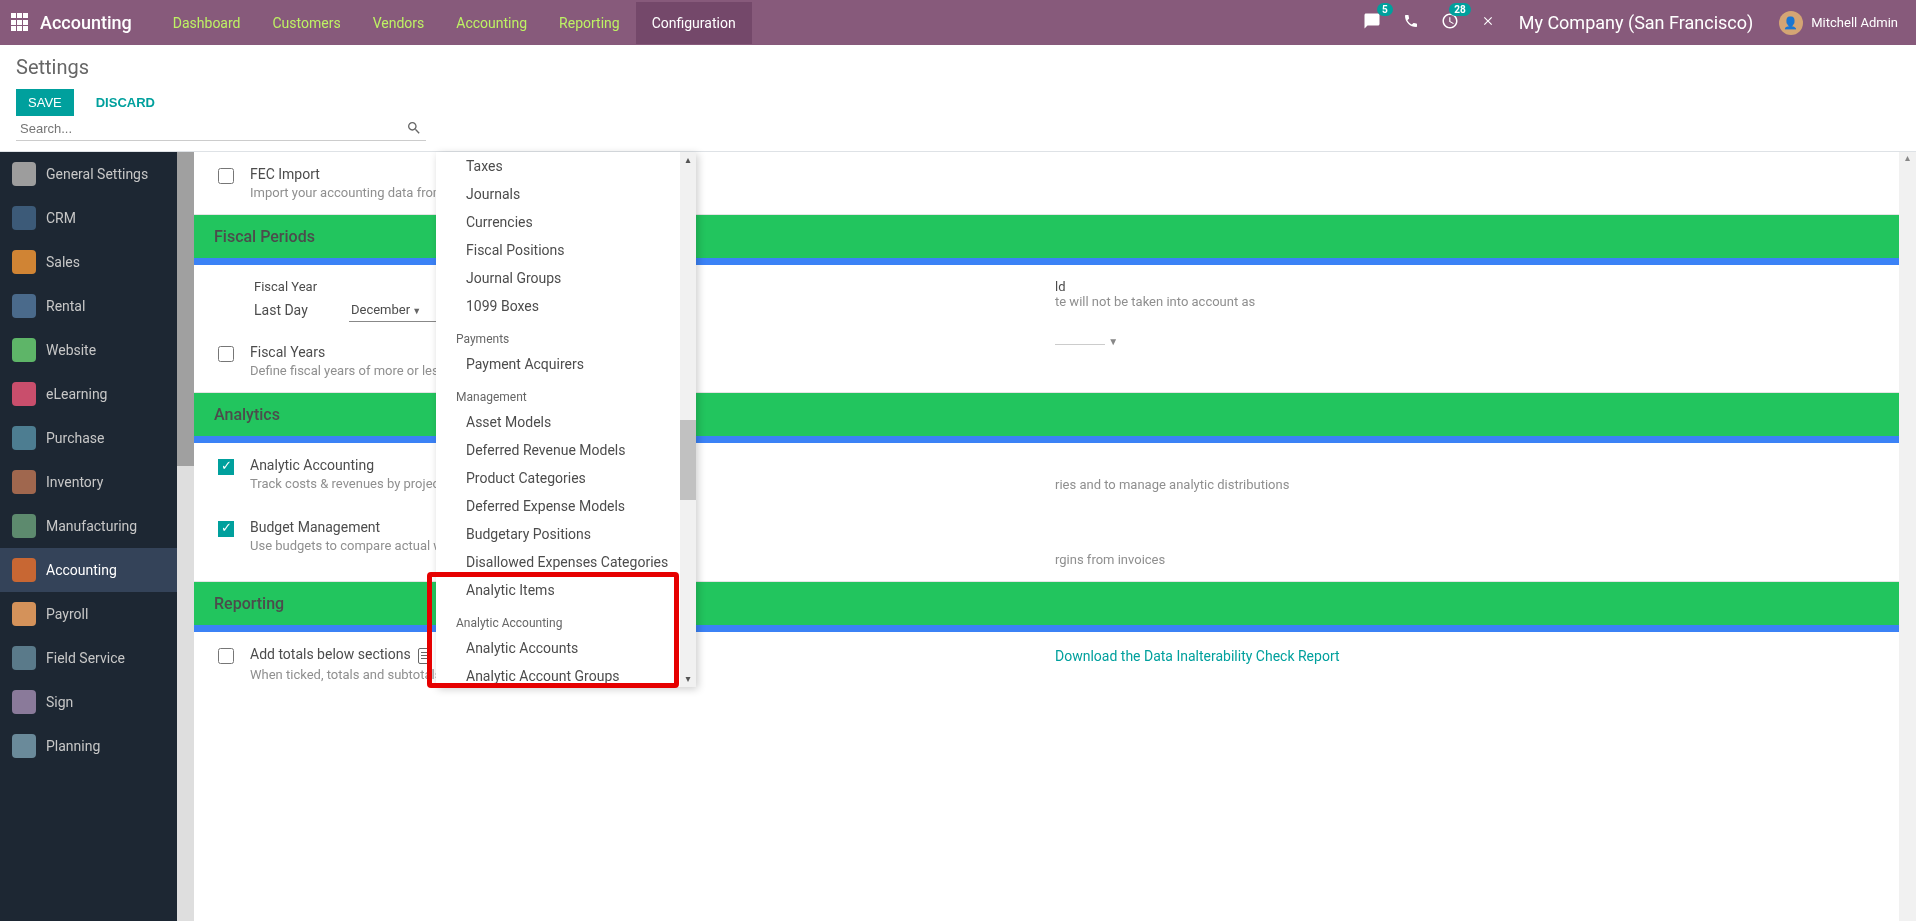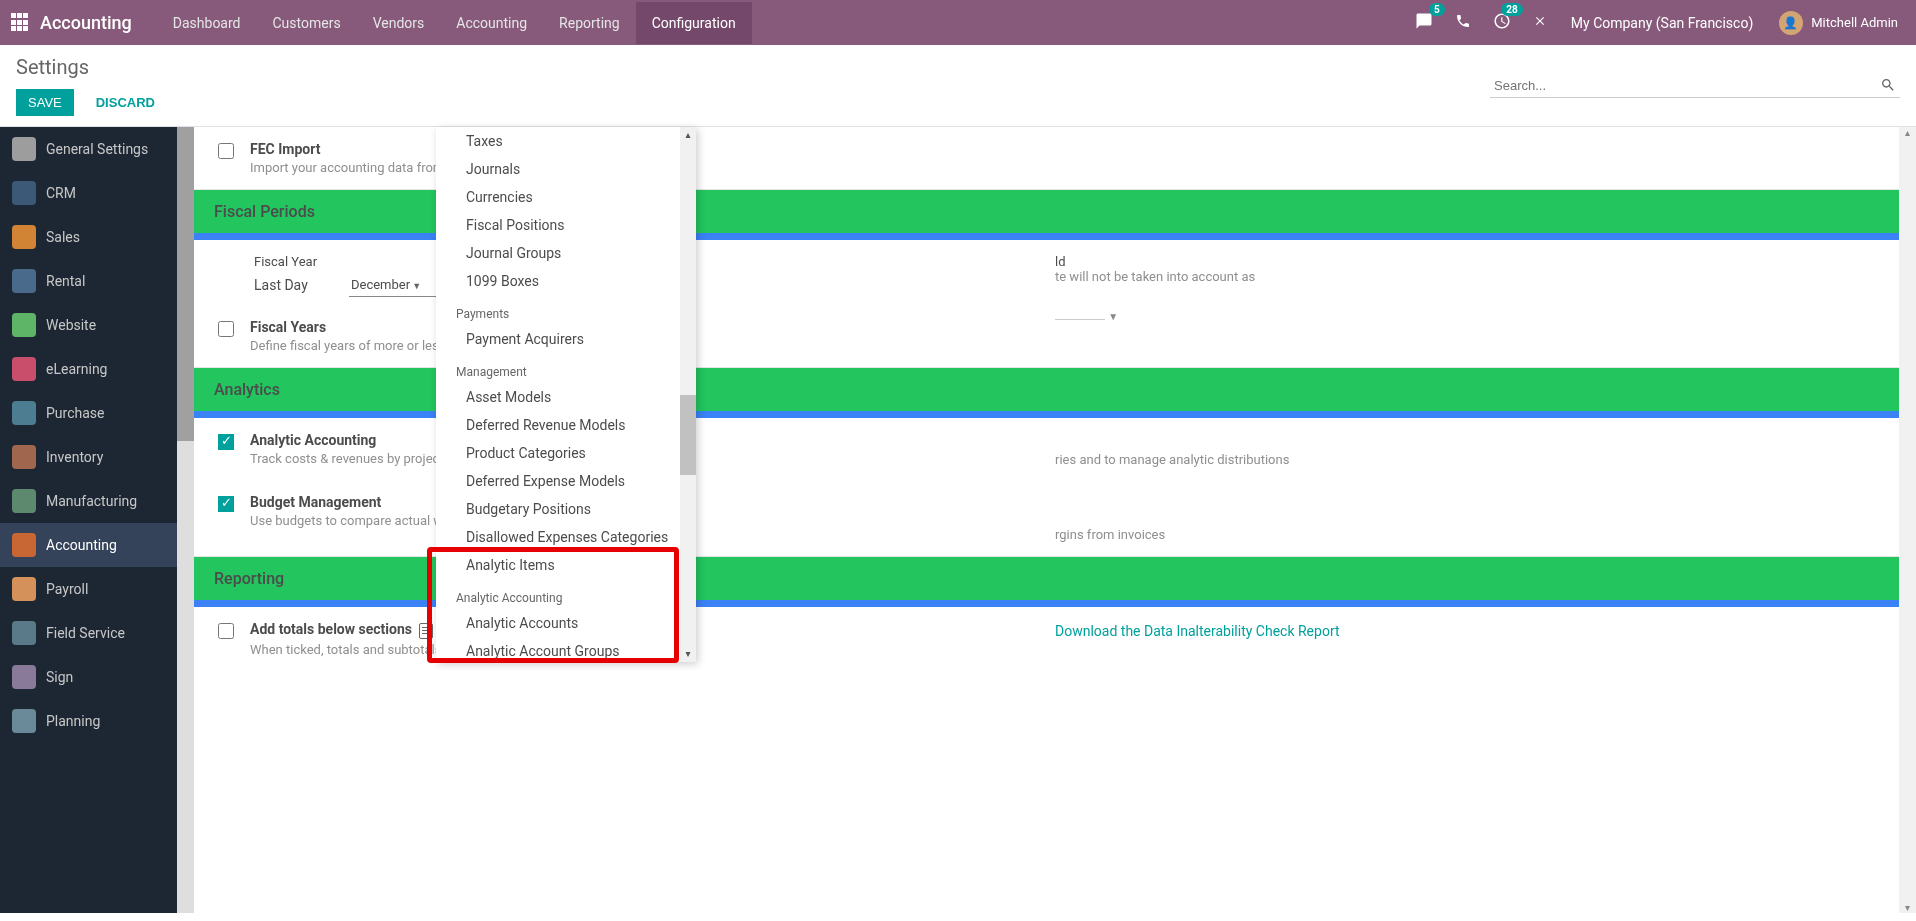--- a/index.html
+++ b/index.html
@@ -4,33 +4,33 @@
 <style>
 * { box-sizing: border-box; margin: 0; padding: 0; }
 body { font-family: -apple-system, BlinkMacSystemFont, "Segoe UI", Roboto, "Helvetica Neue", Arial, sans-serif; font-size: 13px; color: #4c4c4c; background: #fff; overflow: hidden; }
 
 
 .topnav { background: #875a7b; color: #fff; height: 45px; display: flex; align-items: center; padding: 0 10px; }
 .topnav .apps-icon { width: 20px; height: 20px; margin-right: 10px; display: flex; flex-wrap: wrap; cursor: pointer; }
 .topnav .apps-icon span { width: 5px; height: 5px; background: #fff; margin: 0.5px; }
 .topnav .brand { font-size: 18px; font-weight: 500; margin-right: 25px; }
 .topnav .menu { display: flex; }
-.topnav .menu-item { padding: 13px 16px; cursor: pointer; font-size: 14px; color: #e5e5e5; }
+.topnav .menu-item { padding: 13px 16px; cursor: pointer; font-size: 14px; color: #bef264; }
 .topnav .menu-item.active { background: #74486a; color: #fff; }
 .topnav .spacer { flex: 1; }
 .topnav .right { display: flex; align-items: center; gap: 10px; }
 .topnav .icon-btn { position: relative; padding: 6px; cursor: pointer; }
 .topnav .badge { position: absolute; top: -3px; right: -6px; background: #00a09d; color: #fff; border-radius: 8px; font-size: 10px; padding: 1px 5px; font-weight: bold; }
-.topnav .company { font-size: 14px; cursor: pointer; padding: 0 8px; }
+.topnav .company { font-size: 18px; cursor: pointer; padding: 0 8px; }
 .topnav .user { display: flex; align-items: center; gap: 8px; cursor: pointer; padding: 0 8px; }
 .topnav .avatar { width: 24px; height: 24px; border-radius: 50%; background: #d4a574; display: flex; align-items: center; justify-content: center; font-size: 12px; }
 .topnav svg { fill: #fff; }
 
 
-.control-panel { display: flex; justify-content: space-between; align-items: center; padding: 10px 16px; border-bottom: 1px solid #dee2e6; }
+.control-panel { display: flex; justify-content: space-between; align-items: flex-start; padding: 10px 16px; border-bottom: 1px solid #dee2e6; flex-direction: column; }
 .control-panel h2 { font-size: 20px; font-weight: 400; margin-bottom: 10px; color: #666; }
 .control-panel .buttons { display: flex; gap: 10px; }
 .btn-save { background: #00a09d; color: #fff; border: none; padding: 6px 12px; font-weight: 500; cursor: pointer; font-size: 13px; }
 .btn-discard { background: none; color: #00a09d; border: none; padding: 6px 12px; cursor: pointer; font-size: 13px; font-weight: bold; }
 .control-panel .search-box { display: flex; align-items: center; border-bottom: 1px solid #ccc; padding: 4px; width: 410px; }
 .control-panel .search-box input { border: none; outline: none; flex: 1; font-size: 13px; background: transparent; }
 
 
 .main { display: flex; height: calc(100vh - 135px); position: relative; }
 .sidebar { width: 177px; background: #1d2733; color: #c7c7c7; overflow-y: auto; }
@@ -46,21 +46,21 @@
 .sidebar-scroll::before { content: ''; position: absolute; top: 0; width: 100%; height: 40%; background: #a0a0a0; }
 
 
 .content { flex: 1; overflow-y: auto; background: #fff; position: relative; }
 .setting-block { padding: 14px 0 14px 24px; display: flex; align-items: flex-start; gap: 12px; }
 .setting-block .cbcol { width: 20px; padding-top: 2px; }
 .setting-block input[type="checkbox"] { width: 16px; height: 16px; cursor: pointer; }
 .setting-block .cb-checked { width: 16px; height: 16px; background: #00a09d; border: 1px solid #00a09d; position: relative; cursor: pointer; }
 .setting-block .cb-checked::after { content: '✓'; color: #fff; position: absolute; top: -2px; left: 2px; font-size: 13px; }
 .setting-block .txtcol { flex: 1; }
-.setting-block .title { font-weight: 700; color: #4c4c4c; font-size: 14px; }
+.setting-block .title { font-weight: 400; color: #4c4c4c; font-size: 14px; }
 .setting-block .desc { color: #8f8f8f; font-size: 13px; margin-top: 3px; }
 .section-header { background: #22c55e; padding: 12px 20px; font-size: 16px; font-weight: 500; color: #4c4c4c; border-top: 1px solid #e5e5e5; border-bottom: 7px solid #3b82f6; }
 .fiscal-row { display: flex; align-items: center; gap: 15px; padding-left: 60px; margin-bottom: 8px; }
 .fiscal-row .lbl { width: 80px; font-size: 14px; }
 .fiscal-row .sel { border: none; border-bottom: 1px solid #888; padding: 4px 2px; background: transparent; font-size: 13px; min-width: 90px; }
 .fiscal-row .sel-arrow::after { content: ' ▼'; font-size: 9px; color: #666; }
 .two-col { display: flex; }
 .two-col > div { flex: 1; }
 .right-col-text { color: #8f8f8f; font-size: 13px; }
 .link { color: #00a09d; cursor: pointer; font-size: 14px; }

